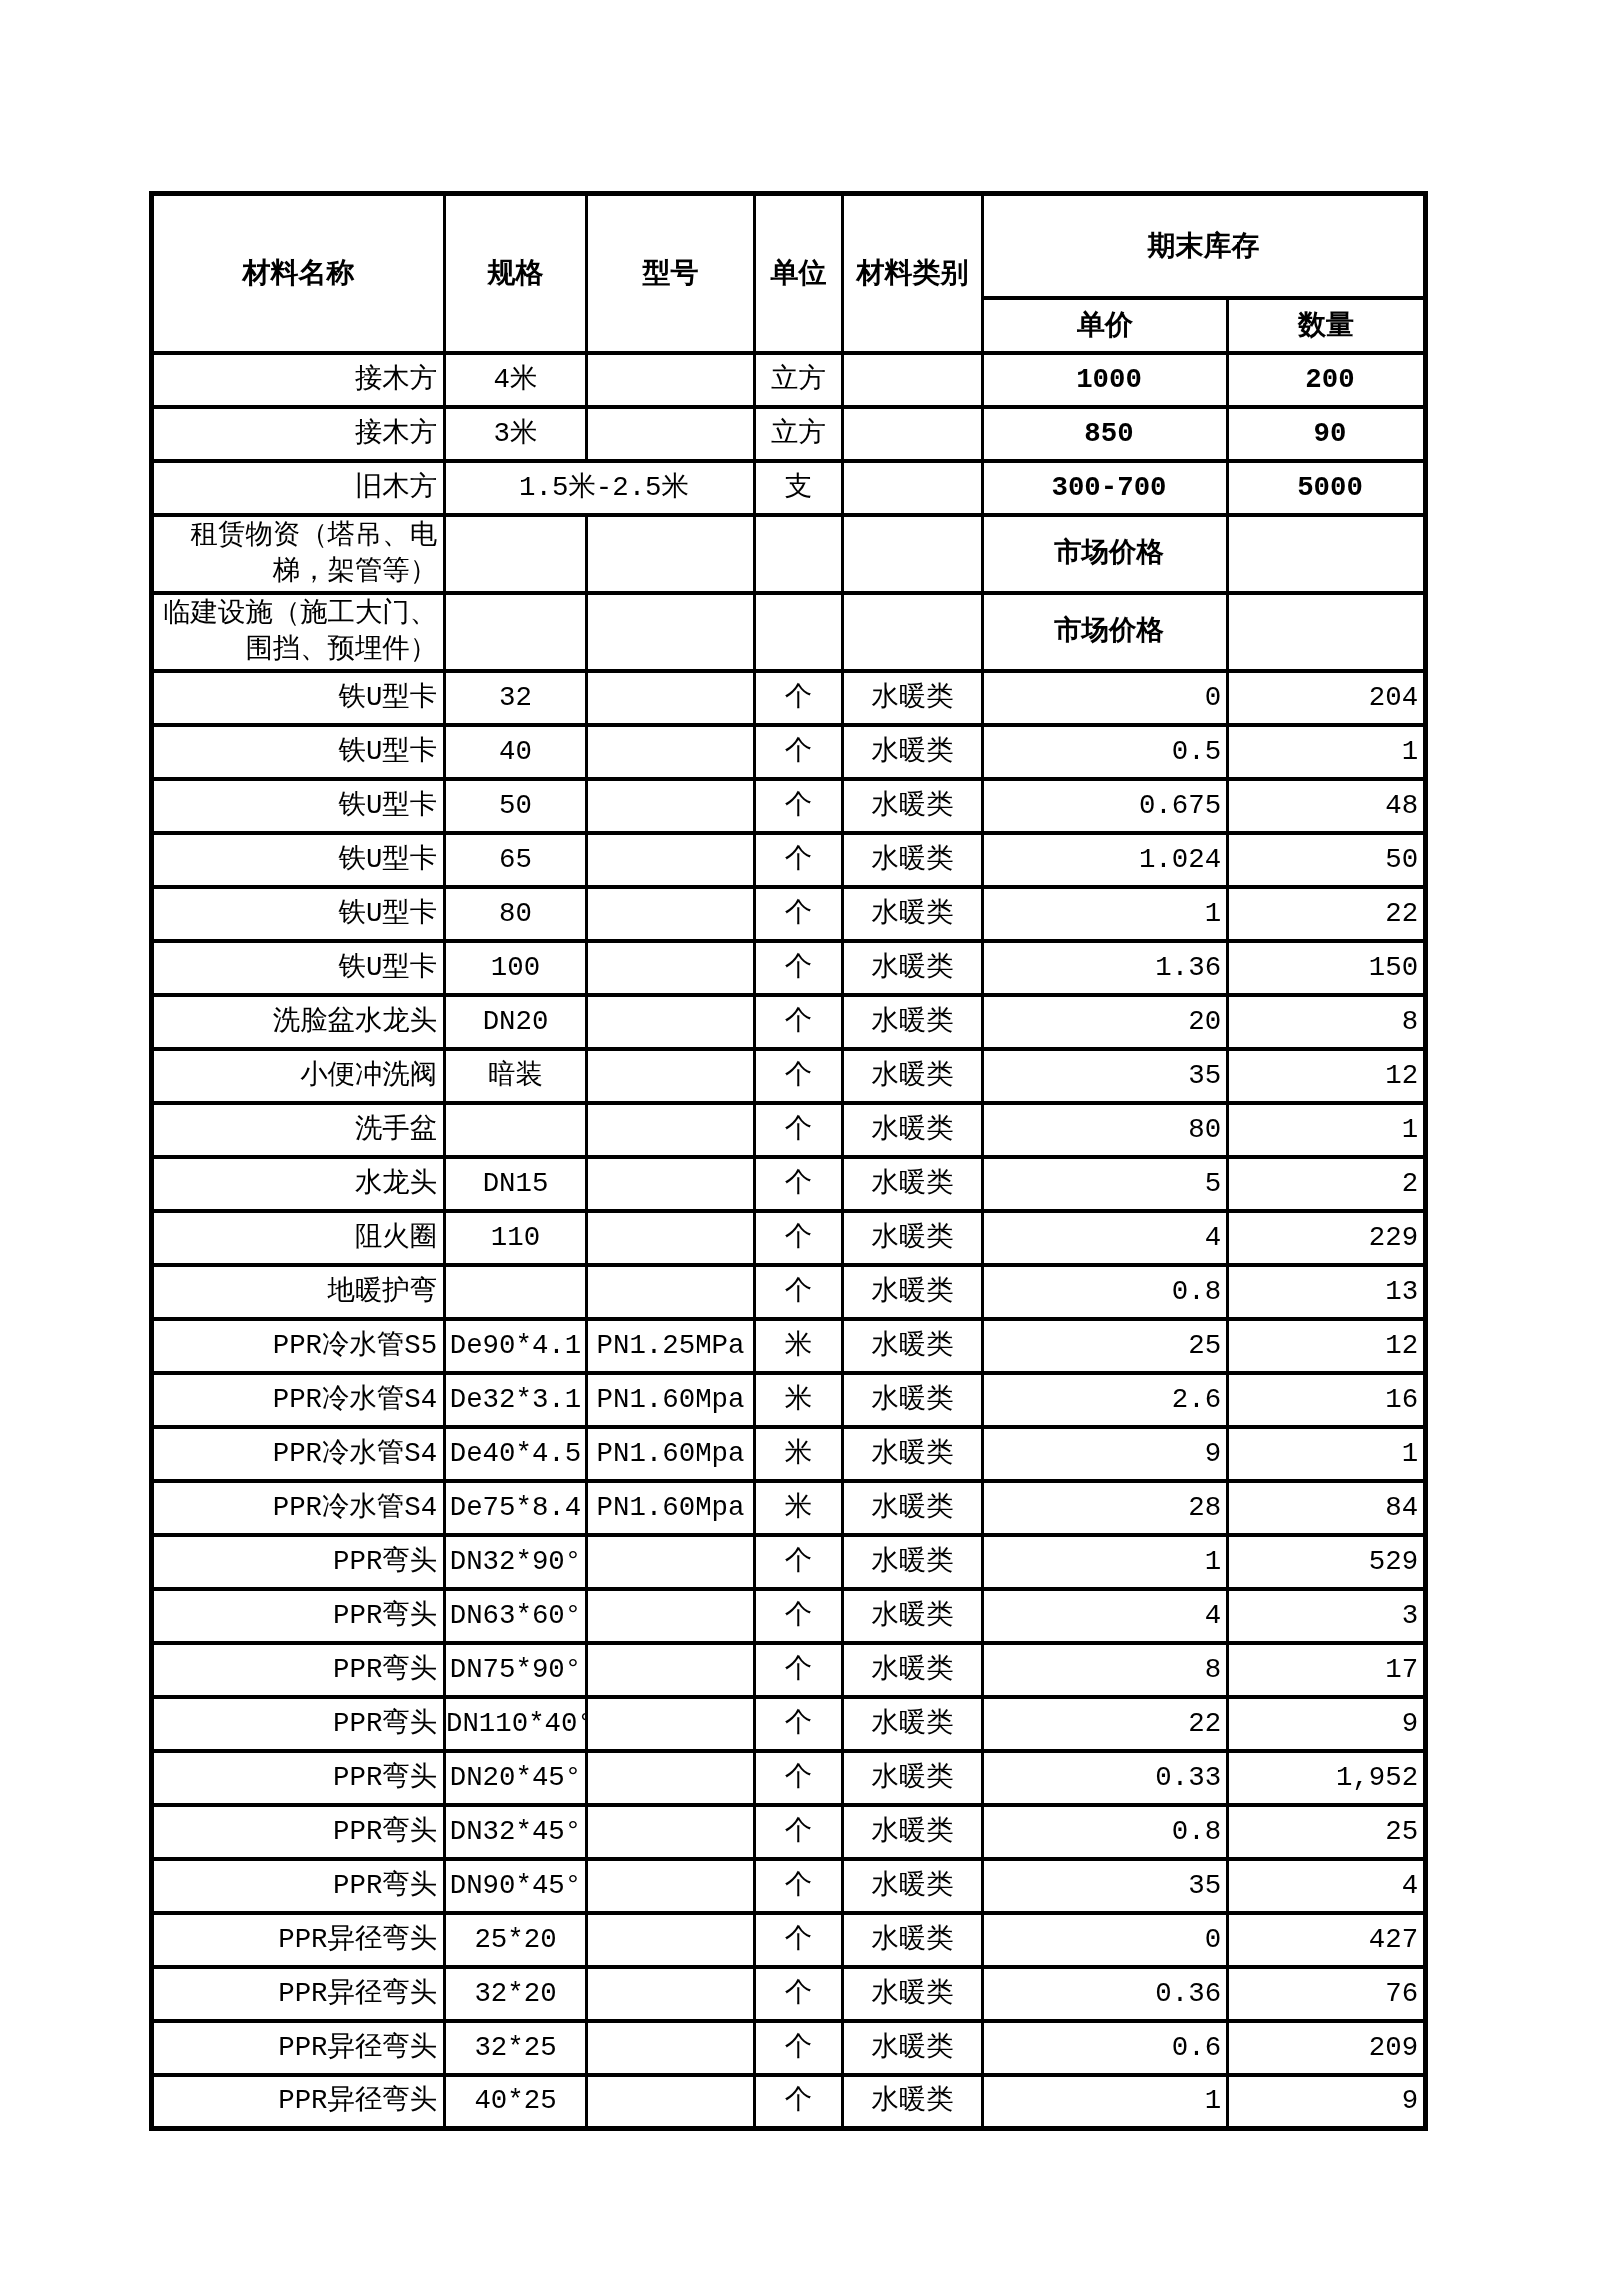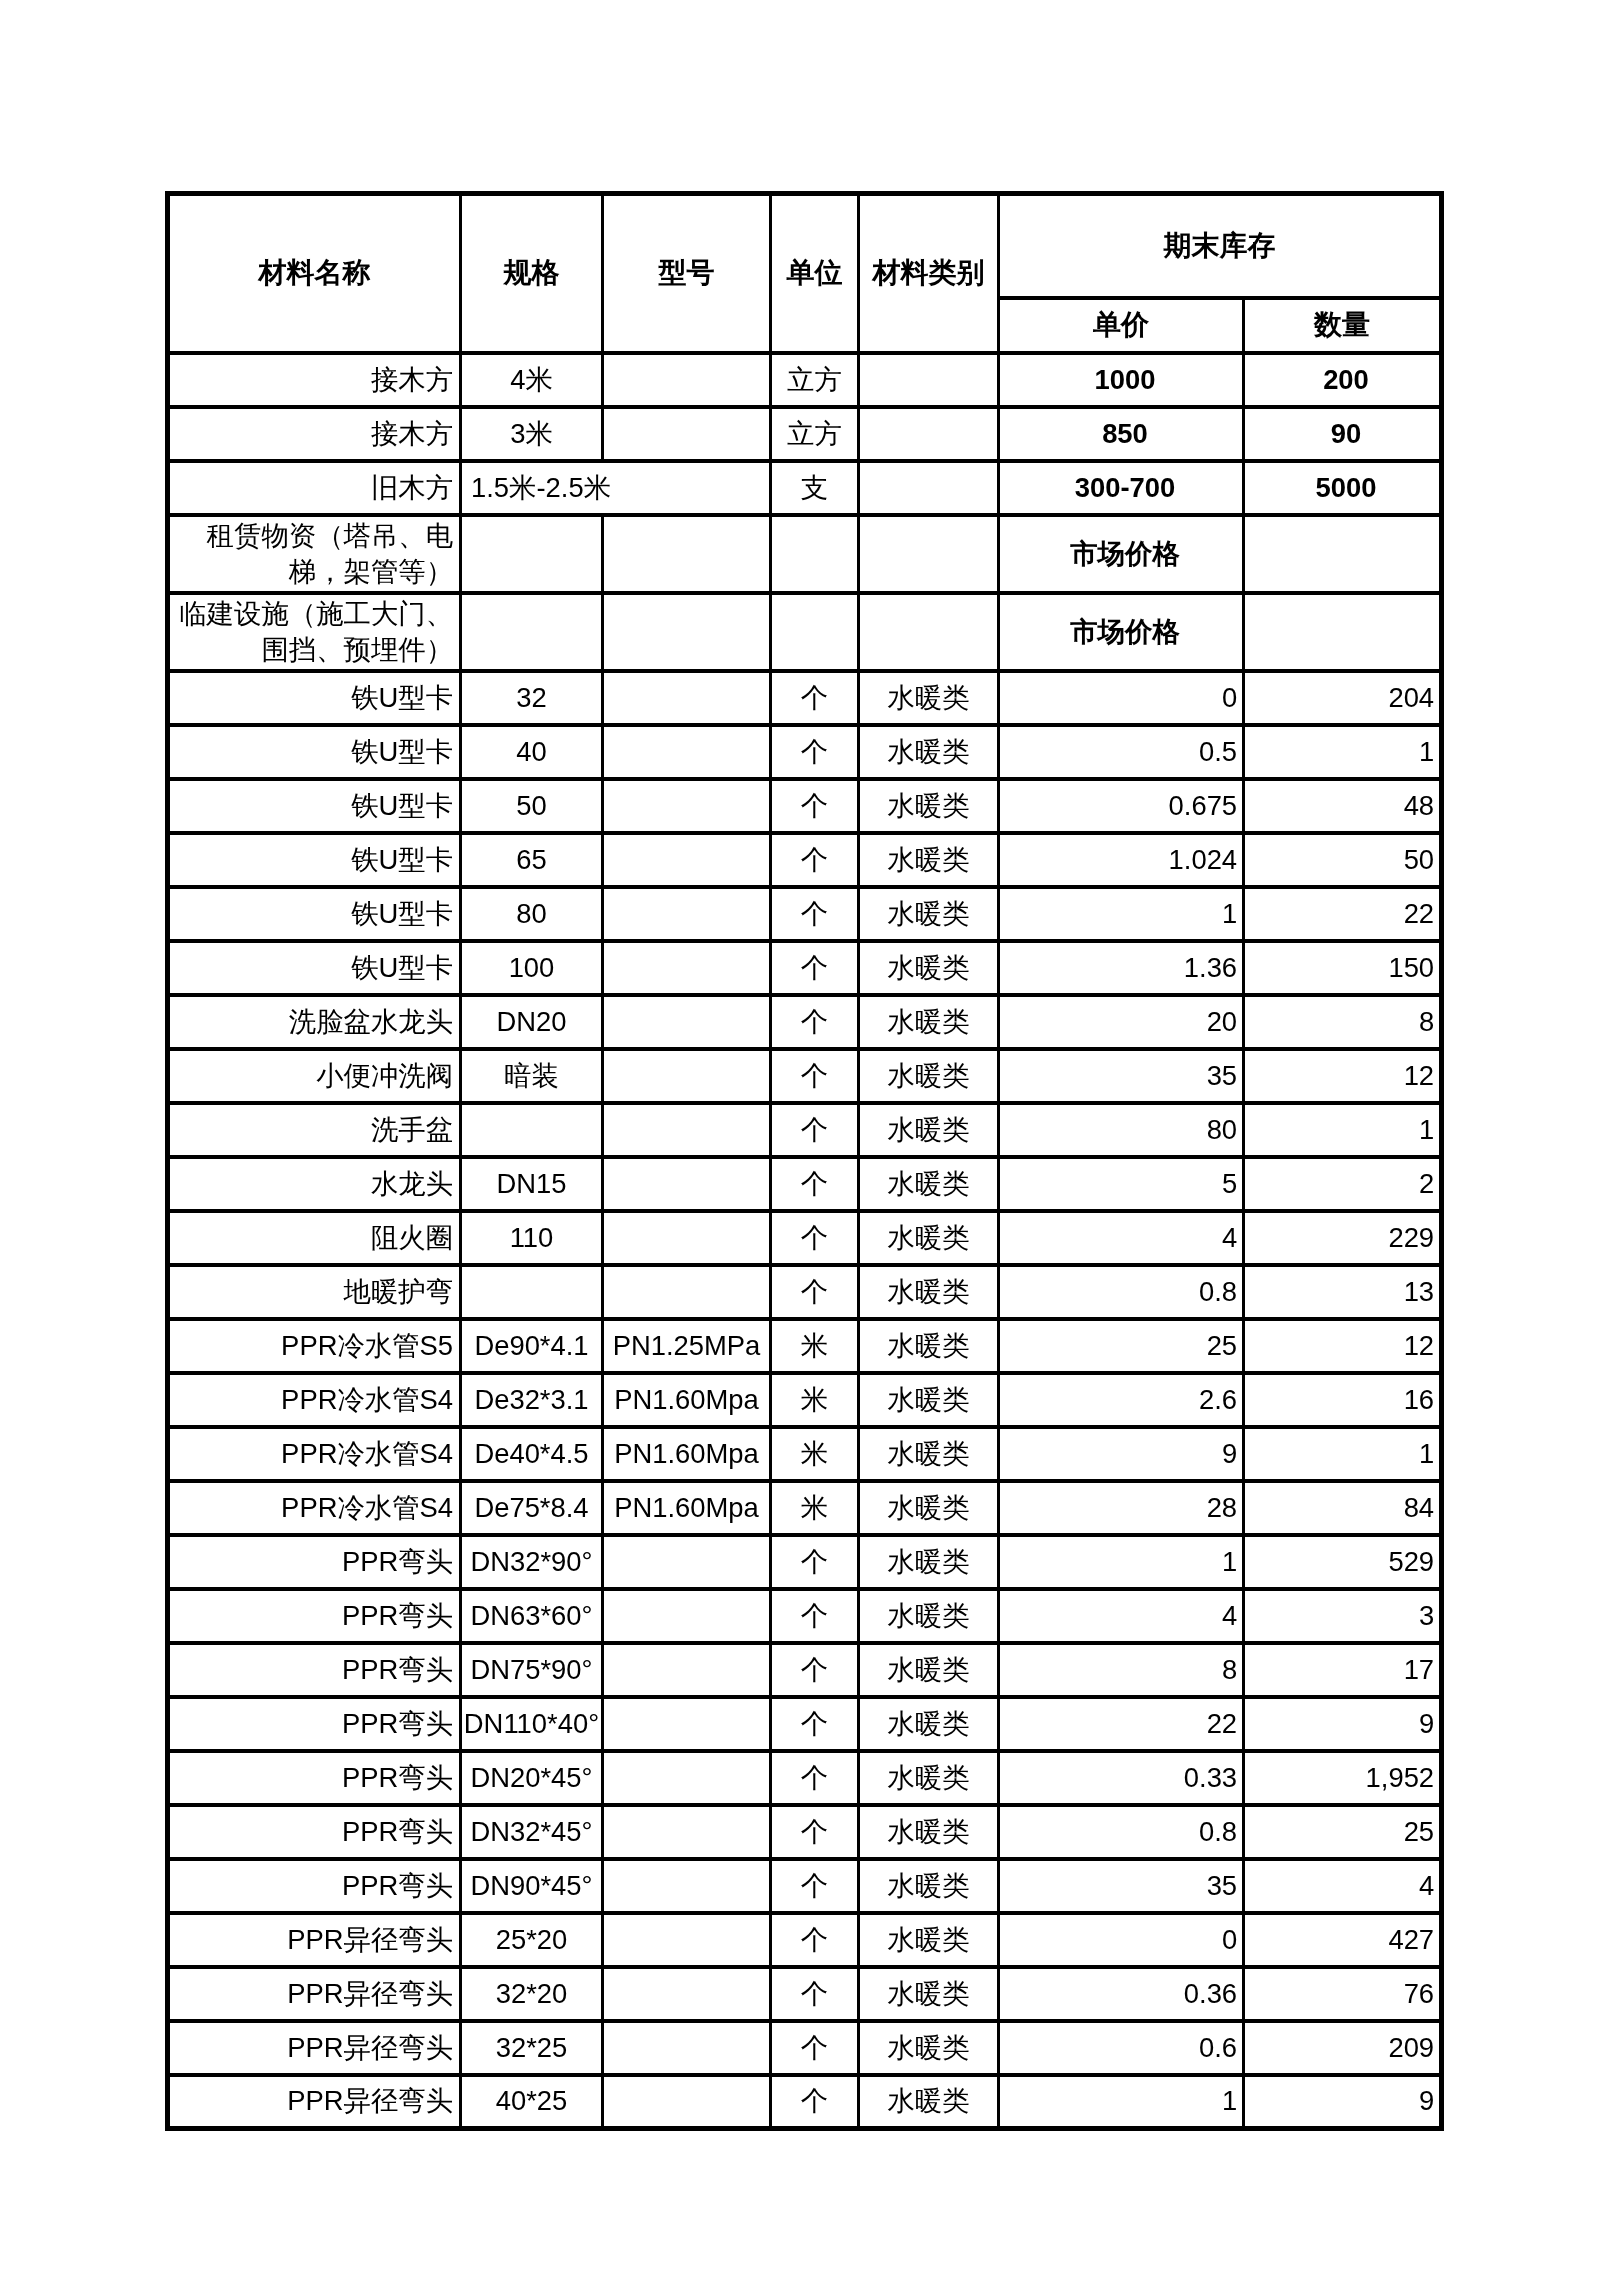--- a/index.html
+++ b/index.html
@@ -15,25 +15,26 @@
   }
   .page {
     position: relative;
     width: 1621px;
     height: 2293px;
     background: #ffffff;
     overflow: hidden;
   }
   table.inv {
     position: absolute;
-    left: 165px;
+    left: 149px;
     top: 191px;
     width: 1274px;
     border-collapse: collapse;
     table-layout: fixed;
+    font-family: Liberation Mono, monospace;
   }
   table.inv, table.inv th, table.inv td {
     border: solid #000000;
   }
   table.inv { border-width: 5.9px; }
   table.inv th, table.inv td {
     border-width: 4.9px 3.9px;
     overflow: hidden;
     background: #ffffff;
   }
@@ -55,21 +56,21 @@
     line-height: 1.3;
   }
   td.c-name {
     text-align: right;
     padding: 0 5.9px 0 7.8px;
   }
   td.c-spec, td.c-model, td.c-unit, td.c-cat {
     text-align: center;
   }
   td.c-spec.merged {
-    text-align: left;
+    text-align: center;
     padding-left: 9px;
     margin-left: 9px;
   }
   td.c-val.num {
     text-align: right;
     padding-right: 4.9px;
   }
   td.c-val.emph {
     text-align: center;
     font-weight: bold;

